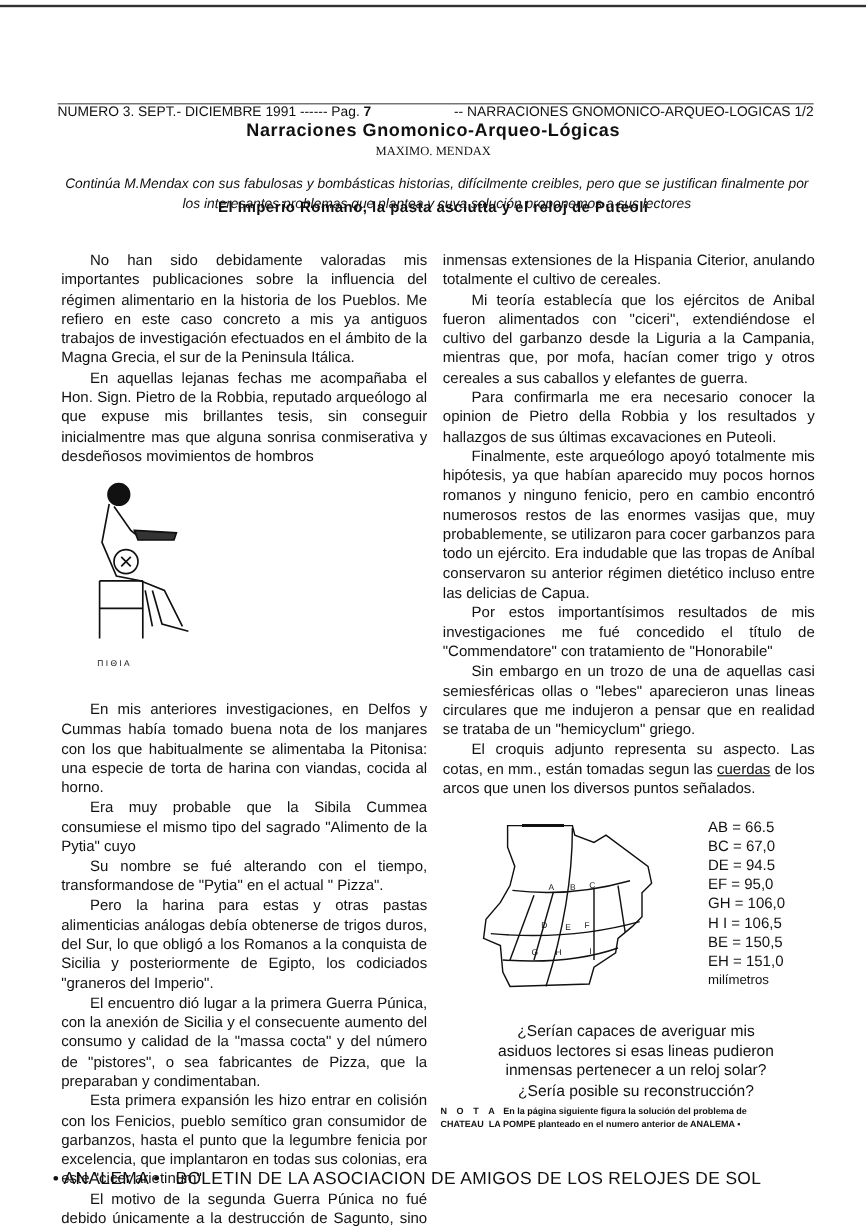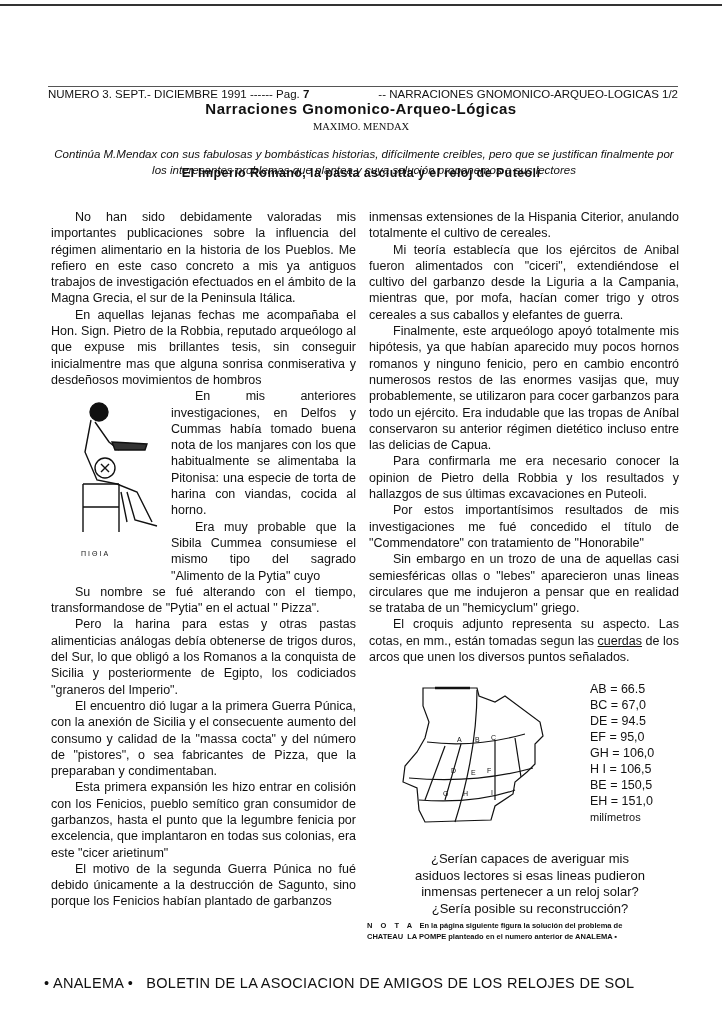--- a/index.html
+++ b/index.html
@@ -14,21 +14,21 @@
   .author { position:absolute; left:0; width:722px; top:121px; text-align:center; font-size:10.5px;font-family:Liberation Serif, serif; }
   .intro { position:absolute; left:48px; top:146px; width:632px; text-align:center;
            font-style:italic; font-size:11.5px; line-height:16px; }
   .subtitle { position:absolute; left:0; width:722px; top:166px; text-align:center;
               font-weight:bold; font-size:12.5px; letter-spacing:0.4px; }
   .col { position:absolute; font-size:12.5px; line-height:16.3px; text-align:justify; }
   .col p { margin:0; text-indent:24px; }
   .col p.noind { text-indent:0; }
   .colL { left:51px; top:209px; width:305px; }
   .colR { left:369px; top:209px; width:310px; }
-  .wrap { display:flex; }
+  .wrap { display:flex;flex-direction:column; }
   .figL { width:120px; flex:none; position:relative; height:195px; }
   .figL svg { position:absolute; left:6px; top:4px; }
   .figL .cap { position:absolute; left:30px; top:158px; font-size:7px; letter-spacing:2px; }
   .wraptext { flex:1; }
   .u { text-decoration:underline; }
   .diagram { position:absolute; left:395px; top:682px; width:170px; height:150px; }
   .dims { position:absolute; left:590px; top:681px; font-size:12.5px; line-height:16px; }
   .question { position:absolute; left:405px; top:851px; width:250px; text-align:center;
               font-size:13px; line-height:16.5px; }
   .nota { position:absolute; left:367px; top:920px; width:318px; font-size:7.5px; line-height:11px; font-weight:bold; }
@@ -83,22 +83,22 @@
   <p>Su nombre se fué alterando con el tiempo, transformandose de "Pytia" en el actual " Pizza".</p>
   <p>Pero la harina para estas y otras pastas alimenticias análogas debía obtenerse de trigos duros, del Sur, lo que obligó a los Romanos a la conquista de Sicilia y posteriormente de Egipto, los codiciados "graneros del Imperio".</p>
   <p>El encuentro dió lugar a la primera Guerra Púnica, con la anexión de Sicilia y el consecuente aumento del consumo y calidad de la "massa cocta" y del número de "pistores", o sea fabricantes de Pizza, que la preparaban y condimentaban.</p>
   <p>Esta primera expansión les hizo entrar en colisión con los Fenicios, pueblo semítico gran consumidor de garbanzos, hasta el punto que la legumbre fenicia por excelencia, que implantaron en todas sus colonias, era este "cicer arietinum"</p>
   <p>El motivo de la segunda Guerra Púnica no fué debido únicamente a la destrucción de Sagunto, sino porque los Fenicios habían plantado de garbanzos</p>
 </div>
 
 <div class="col colR">
   <p class="noind">inmensas extensiones de la Hispania Citerior, anulando totalmente el cultivo de cereales.</p>
   <p>Mi teoría establecía que los ejércitos de Anibal fueron alimentados con "ciceri", extendiéndose el cultivo del garbanzo desde la Liguria a la Campania, mientras que, por mofa, hacían comer trigo y otros cereales a sus caballos y elefantes de guerra.</p>
+  <p>Para confirmarla me era necesario conocer la opinion de Pietro della Robbia y los resultados y hallazgos de sus últimas excavaciones en Puteoli.</p>
   <p>Finalmente, este arqueólogo apoyó totalmente mis hipótesis, ya que habían aparecido muy pocos hornos romanos y ninguno fenicio, pero en cambio encontró numerosos restos de las enormes vasijas que, muy probablemente, se utilizaron para cocer garbanzos para todo un ejército. Era indudable que las tropas de Aníbal conservaron su anterior régimen dietético incluso entre las delicias de Capua.</p>
-  <p>Para confirmarla me era necesario conocer la opinion de Pietro della Robbia y los resultados y hallazgos de sus últimas excavaciones en Puteoli.</p>
   <p>Por estos importantísimos resultados de mis investigaciones me fué concedido el título de "Commendatore" con tratamiento de "Honorabile"</p>
   <p>Sin embargo en un trozo de una de aquellas casi semiesféricas ollas o "lebes" aparecieron unas lineas circulares que me indujeron a pensar que en realidad se trataba de un "hemicyclum" griego.</p>
   <p><span>El croquis adjunto representa su aspecto. Las cotas, en mm., están tomadas segun las </span><span class="u">cuerdas</span><span> de los arcos que unen los diversos puntos señalados.</span></p>
 </div>
 
 <div class="diagram">
   <svg width="170" height="150" viewBox="0 0 170 150">
     <g fill="none" stroke="#111" stroke-width="1.2">
       <path d="M28 6 L82 6 L84 14 L100 20 L110 14 L145 40 L148 54 L140 62 L140 82 L132 90 L120 100 L118 112 L100 124 L96 138 L30 140 L24 128 L22 106 L8 100 L10 84 L22 70 L30 56 L34 40 L28 24 Z"></path>
       <path d="M40 6 L75 6" stroke-width="2.5"></path>

